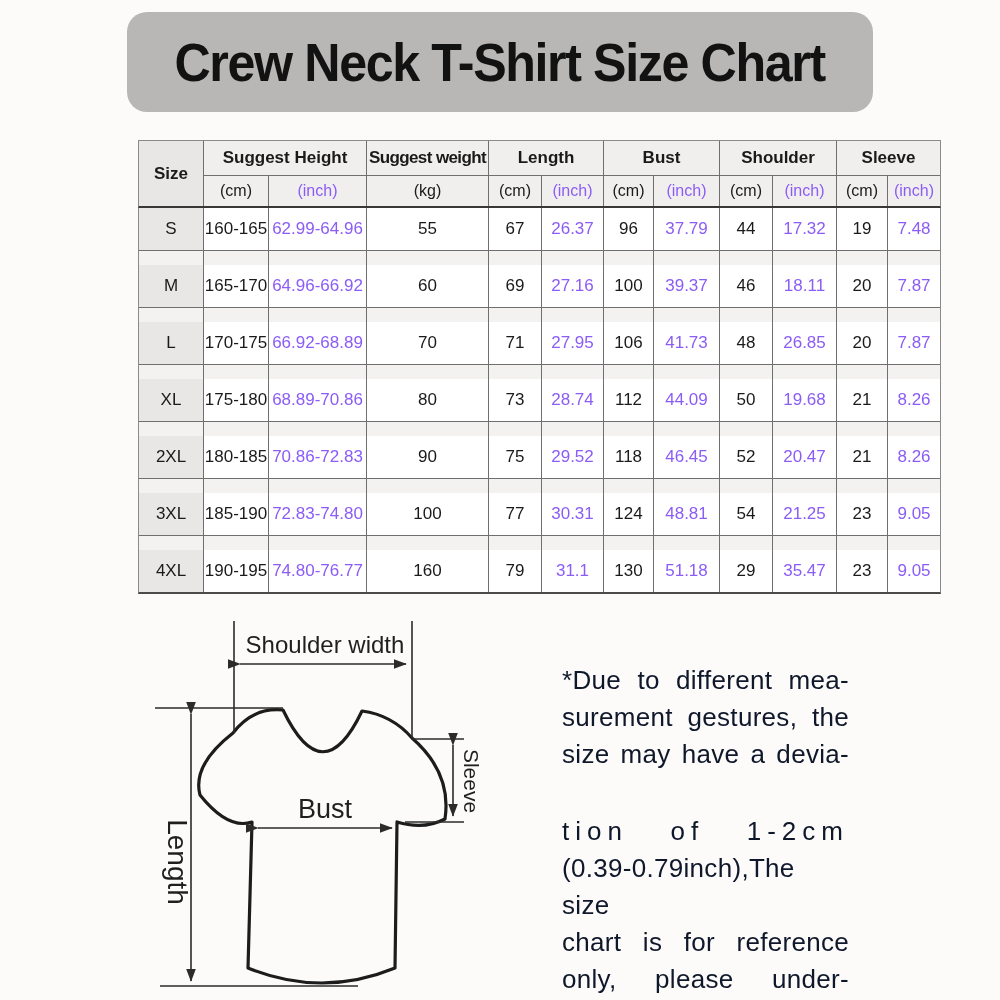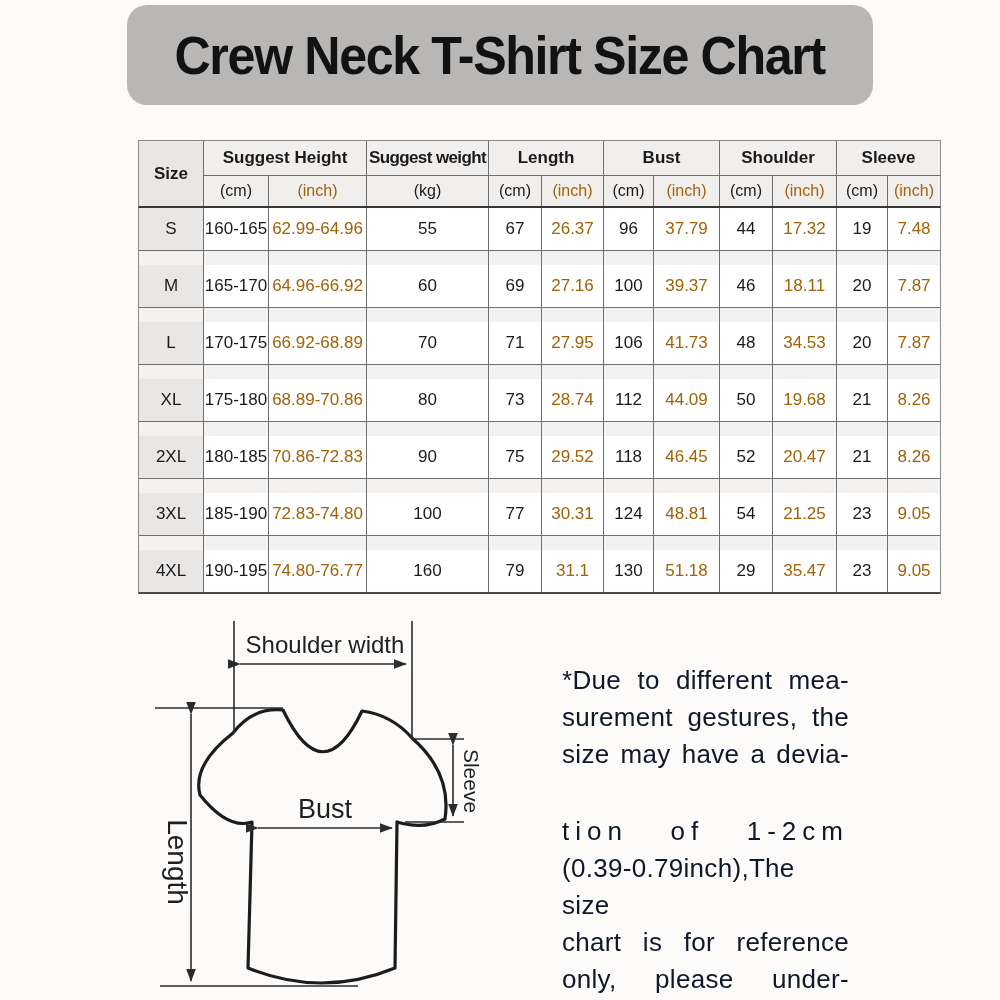--- a/index.html
+++ b/index.html
@@ -5,21 +5,21 @@
   html,body{margin:0;padding:0;}
   body{
     width:1000px;height:1000px;position:relative;
     background:#fcfbfa;
     font-family:"Liberation Sans",sans-serif;
     color:#1a1a1a;overflow:hidden;
   }
 
   
   .title-bar{
-    position:absolute;left:127px;top:5px;width:746px;height:100px;
+    position:absolute;left:127px;top:12px;width:746px;height:100px;
     background:#b8b7b6;border-radius:20px;
     display:flex;align-items:center;justify-content:center;
   }
   .title-bar span{
     font-size:54px;font-weight:700;color:#121212;letter-spacing:-1.5px;
     transform:scaleX(.93);white-space:nowrap;
   }
 
   
   .size-table{position:absolute;left:94px;top:140px;width:803px;padding-left:44px;}
@@ -35,21 +35,21 @@
   .hg{grid-row:1;display:flex;align-items:center;justify-content:center;
     font-weight:700;font-size:17px;border-right:1px solid #6f6f6f;}
   .hg-h{grid-column:2/4}.hg-w{grid-column:4/5;letter-spacing:-.6px}.hg-l{grid-column:5/7}
   .hg-b{grid-column:7/9}.hg-s{grid-column:9/11}.hg-sl{grid-column:11/13}
   .hu{grid-row:2;display:flex;align-items:center;justify-content:center;font-size:16px;
     border-right:1px solid #6f6f6f;border-top:1px solid #6f6f6f;}
   .u2{grid-column:2}.u3{grid-column:3}.u4{grid-column:4}.u5{grid-column:5}.u6{grid-column:6}
   .u7{grid-column:7}.u8{grid-column:8}.u9{grid-column:9}.u10{grid-column:10}.u11{grid-column:11}
   .u12{grid-column:12}
   .last{border-right:none !important;}
-  .inch{color:#a16207;}
+  .inch{color:#8b5cf6;}
 
   .tbody{
     box-sizing:border-box;width:803px;background:#fff;
     border-left:1px solid #8a8a8a;border-right:1px solid #8a8a8a;
     border-bottom:2px solid #4a4a4a;
   }
   .trow{
     display:grid;height:42px;background:#fff;
     grid-template-columns:65px 65px 98px 122px 53px 62px 50px 66px 53px 64px 51px 52px;
   }
@@ -148,21 +148,21 @@
     <div class="trow">
       <div class="c size">L</div>
       <div class="c">170-175</div>
       <div class="c inch">66.92-68.89</div>
       <div class="c">70</div>
       <div class="c">71</div>
       <div class="c inch">27.95</div>
       <div class="c">106</div>
       <div class="c inch">41.73</div>
       <div class="c">48</div>
-      <div class="c inch">34.53</div>
+      <div class="c inch">26.85</div>
       <div class="c">20</div>
       <div class="c inch last">7.87</div>
     </div>
     <div class="rsep"></div>
 
     <div class="trow">
       <div class="c size">XL</div>
       <div class="c">175-180</div>
       <div class="c inch">68.89-70.86</div>
       <div class="c">80</div>

